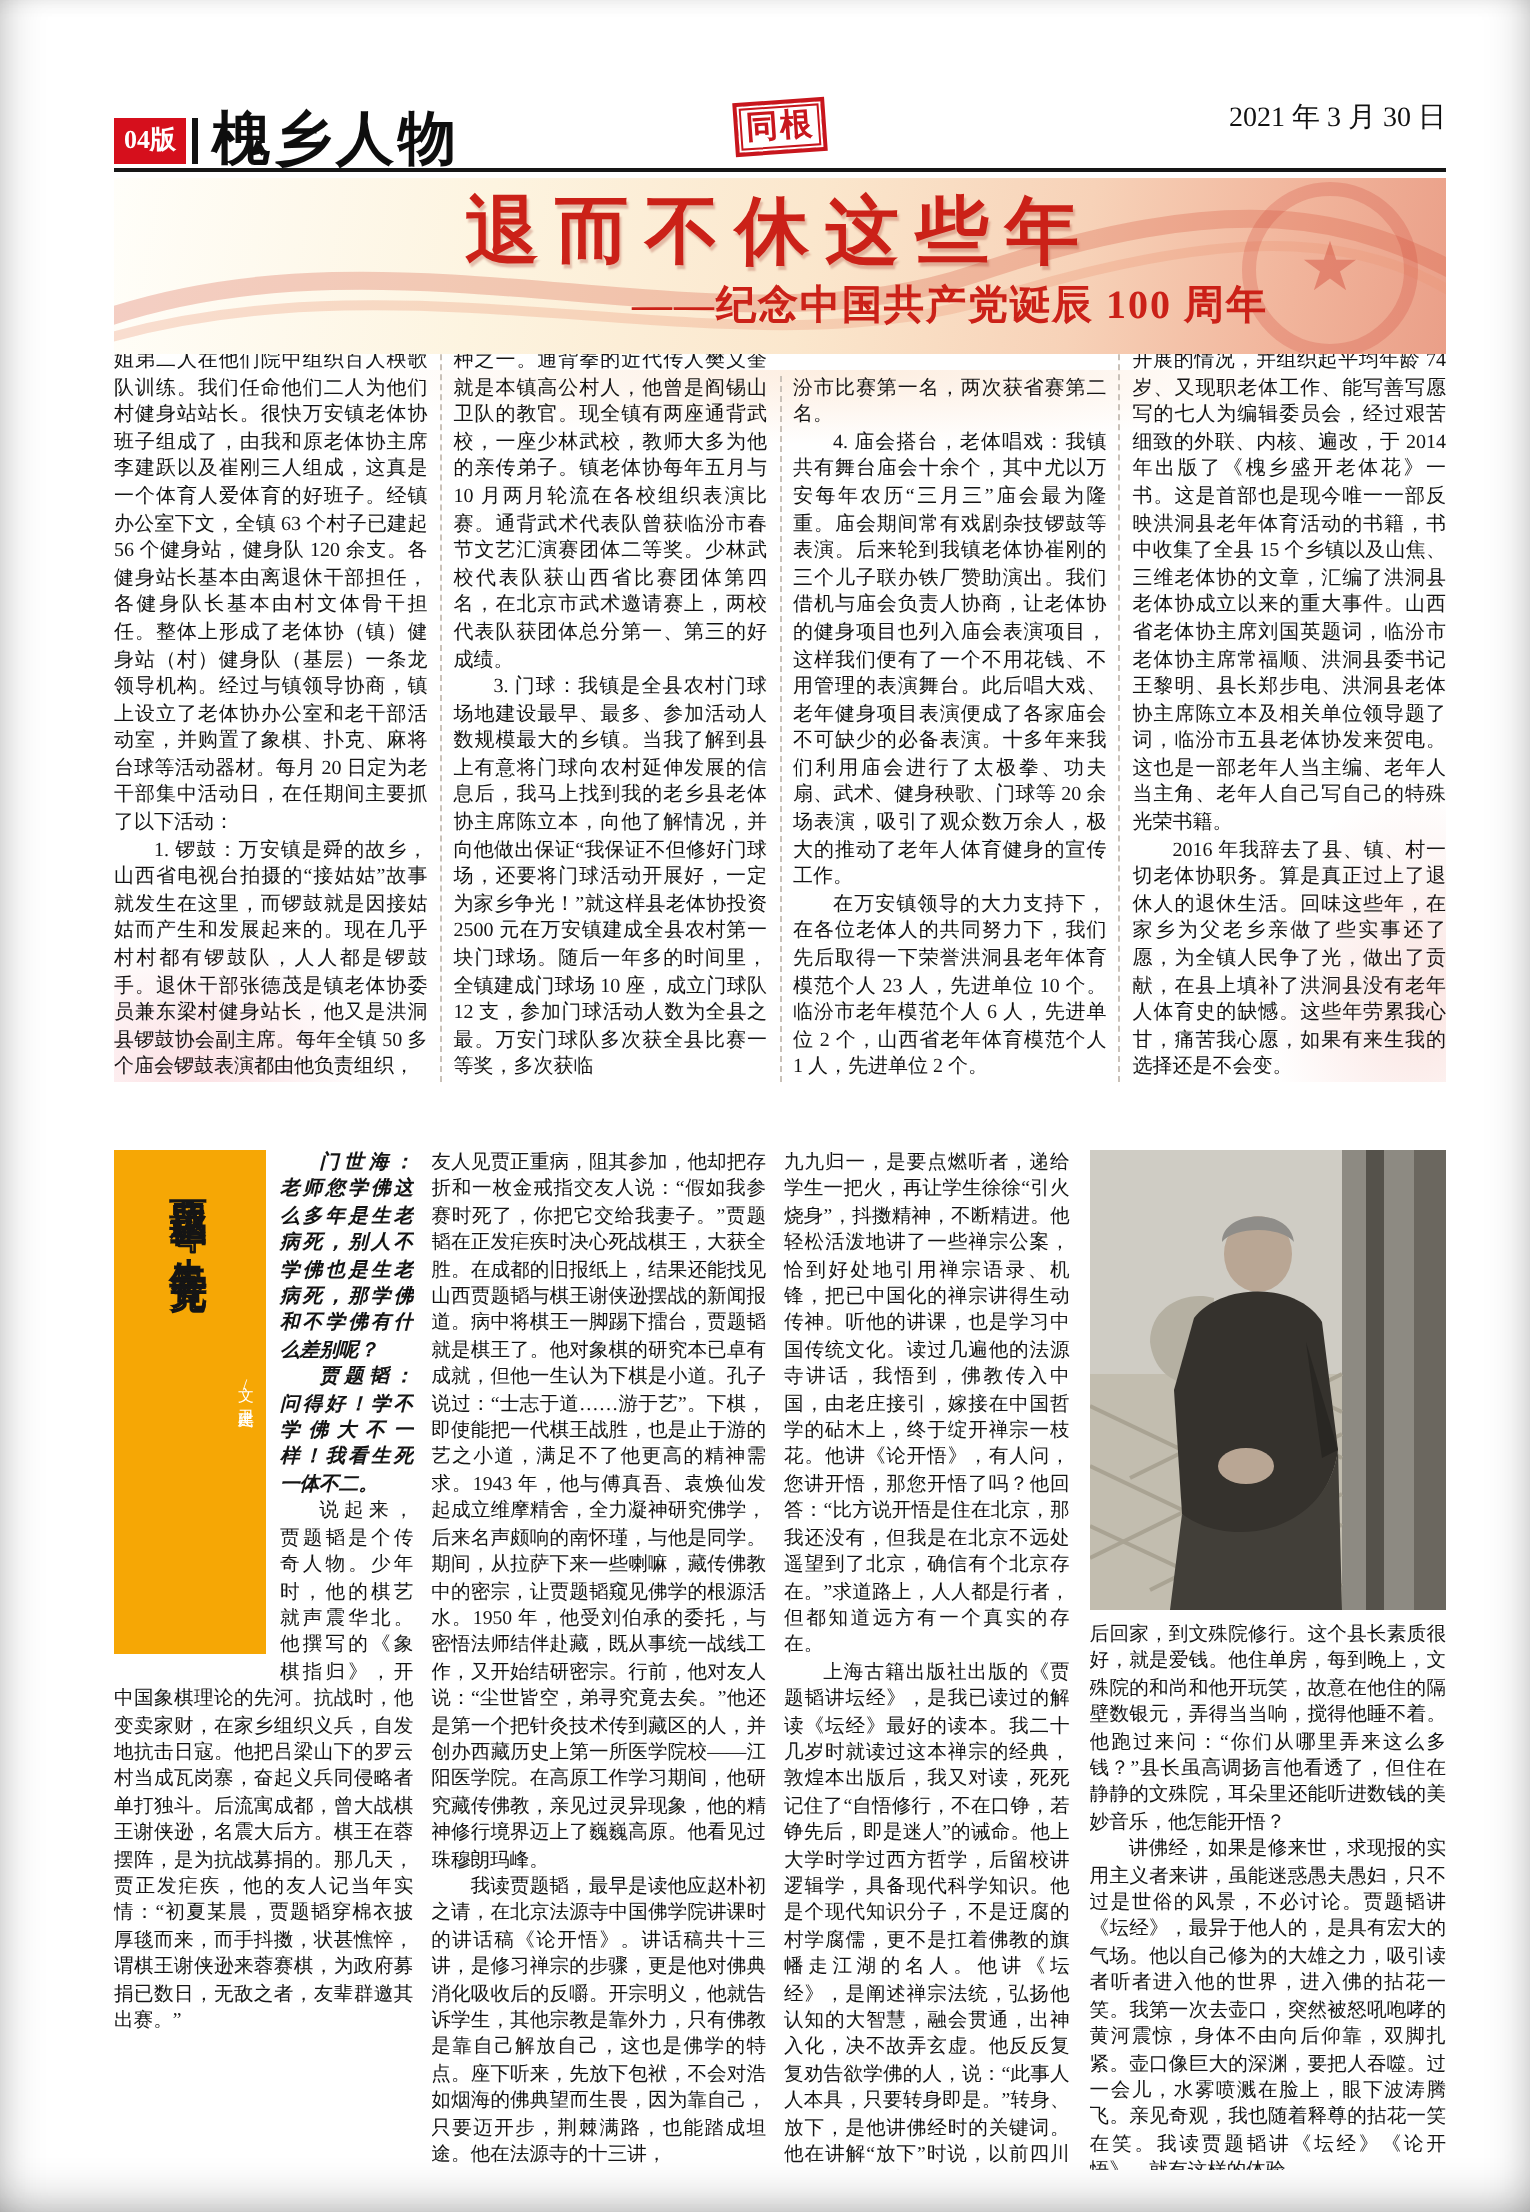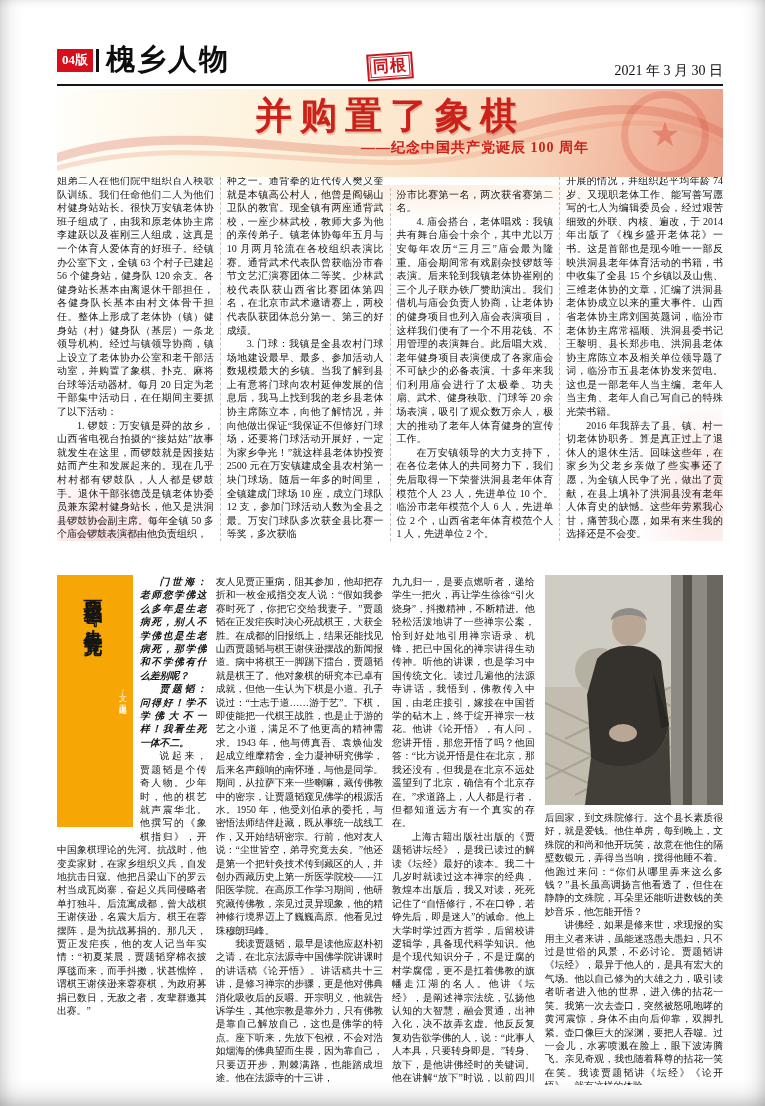--- a/index.html
+++ b/index.html
@@ -4,40 +4,40 @@
 <style>
   html,body{margin:0;padding:0;background:#e9e9e9;}
   .sheet{position:relative;width:765px;height:1106px;margin:0 auto;background:#fff;overflow:hidden;
     box-shadow:inset 0 -18px 24px -16px rgba(0,0,0,.30),
                inset 16px 0 22px -16px rgba(0,0,0,.25),
                inset -16px 0 22px -16px rgba(0,0,0,.25),
                inset 0 8px 12px -10px rgba(0,0,0,.10);}
   .content{position:absolute;left:57px;top:50px;width:666px;}
 
   
-  .masthead{display:flex;align-items:flex-end;border-bottom:2px solid #161616;padding-bottom:4px;height:30px;}
+  .masthead{display:flex;align-items:flex-start;border-bottom:2px solid #161616;padding-bottom:4px;height:30px;}
   .mh-left{display:flex;align-items:center;flex:1 1 0;}
   .edition{background:#d60f1c;color:#fff;font:bold 13px "Liberation Serif",serif;padding:2px 5px 3px;}
   .mh-bar{width:3px;height:23px;background:#111;margin:0 7px 0 3px;}
   .section-title{font-family:"Liberation Sans",sans-serif;font-weight:bold;font-size:29px;letter-spacing:2px;color:#0e0e0e;}
   .logo{border:2px solid #c8161d;box-shadow:inset 0 0 0 1px #fff,inset 0 0 0 2px #c8161d;
         color:#c8161d;font:bold 16px "Liberation Serif",serif;padding:1px 4px;transform:rotate(-4deg);letter-spacing:1px;}
   .mh-right{flex:1 1 0;text-align:right;font:14px "Liberation Serif",serif;color:#111;}
 
   
   .banner{position:relative;height:88px;margin-top:3px;overflow:hidden;
     background:linear-gradient(100deg,#fffef9 0%,#fdf4e0 28%,#fbe7cd 52%,#f7d2b8 72%,#f1b49b 88%,#ea9f88 100%);}
   .banner svg.ribbon{position:absolute;inset:0;}
   .emblem{position:absolute;right:14px;top:2px;width:74px;height:74px;border:7px solid rgba(205,60,45,.22);
           border-radius:50%;display:flex;align-items:center;justify-content:center;}
   .emblem span{color:rgba(205,60,45,.38);font-size:34px;line-height:1;}
   .b-title{position:relative;margin:2px 0 0;text-align:center;font-family:"Liberation Serif",serif;font-weight:bold;
            font-size:37px;letter-spacing:8px;color:#cb2118;text-shadow:1px 2px 1px rgba(150,30,20,.25);}
   .b-sub{position:relative;margin:-2px 0 0 170px;text-align:center;font-family:"Liberation Serif",serif;
-         font-weight:bold;font-size:14px;color:#cb2118;letter-spacing:1px;}
+         font-weight:bold;font-size:20px;color:#cb2118;letter-spacing:1px;}
   .b-byline{position:relative;margin-top:4px;text-align:center;font:9px "Liberation Serif",serif;color:#222;letter-spacing:2px;}
 
   
   .top-cols{display:flex;height:356px;margin-top:8px;
     background:
       radial-gradient(ellipse 130px 95px at 6% 98%, rgba(242,150,160,.30), transparent 70%),
       radial-gradient(ellipse 110px 150px at 98% 88%, rgba(232,120,105,.20), transparent 70%),
       radial-gradient(ellipse 340px 50px at 55% 0%, rgba(250,216,186,.45), transparent 75%); align-items: flex-end;}
   .tcol{flex:1 1 0;padding:0 6px;overflow:hidden;font-family:"Liberation Serif",serif;font-size:10px;
         line-height:13.6px;text-align:justify;word-break:break-all;color:#141414;}
@@ -81,21 +81,21 @@
     </div>
 
     <div class="banner">
       <svg class="ribbon" width="666" height="88" viewBox="0 0 666 88">
         <path d="M-10,72 C140,18 300,92 430,48 S620,18 680,52" fill="none" stroke="rgba(215,85,60,0.28)" stroke-width="9"></path>
         <path d="M-10,82 C150,34 310,100 440,60 S630,30 680,64" fill="none" stroke="rgba(235,150,115,0.30)" stroke-width="5"></path>
       </svg>
       <div class="emblem">
           <span>★</span>
         </div>
-      <h1 class="b-title">并购置了象棋</h1>
+      <h1 class="b-title">退而不休这些年</h1>
       <div class="b-sub">——纪念中国共产党诞辰 100 周年</div>
     </div>
 
     <div class="top-cols">
       <div class="tcol">
         <p>（接上期 04 版）</p>
         <p class="ind">后我推荐他担任了万安镇老体协副主席。双昌村退休教师樊林玉姐弟二人在他们院中组织百人秧歌队训练。我们任命他们二人为他们村健身站站长。很快万安镇老体协班子组成了，由我和原老体协主席李建跃以及崔刚三人组成，这真是一个体育人爱体育的好班子。经镇办公室下文，全镇 63 个村子已建起 56 个健身站，健身队 120 余支。各健身站长基本由离退休干部担任，各健身队长基本由村文体骨干担任。整体上形成了老体协（镇）健身站（村）健身队（基层）一条龙领导机构。经过与镇领导协商，镇上设立了老体协办公室和老干部活动室，并购置了象棋、扑克、麻将台球等活动器材。每月 20 日定为老干部集中活动日，在任期间主要抓了以下活动：</p>
         <p class="ind">1. 锣鼓：万安镇是舜的故乡，山西省电视台拍摄的“接姑姑”故事就发生在这里，而锣鼓就是因接姑姑而产生和发展起来的。现在几乎村村都有锣鼓队，人人都是锣鼓手。退休干部张德茂是镇老体协委员兼东梁村健身站长，他又是洪洞县锣鼓协会副主席。每年全镇 50 多个庙会锣鼓表演都由他负责组织，</p>
       </div>
       <div class="tcol">

